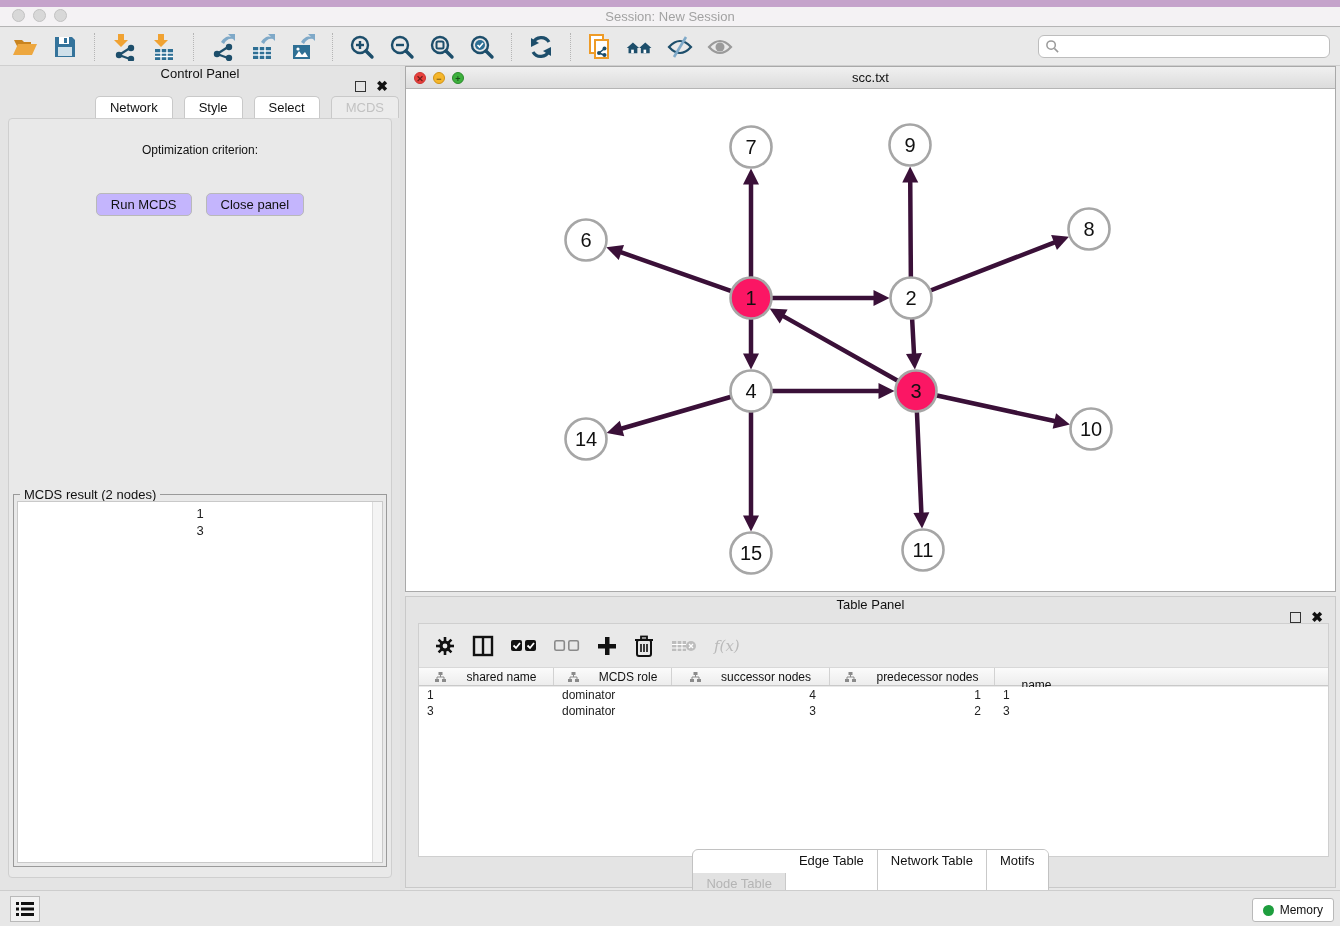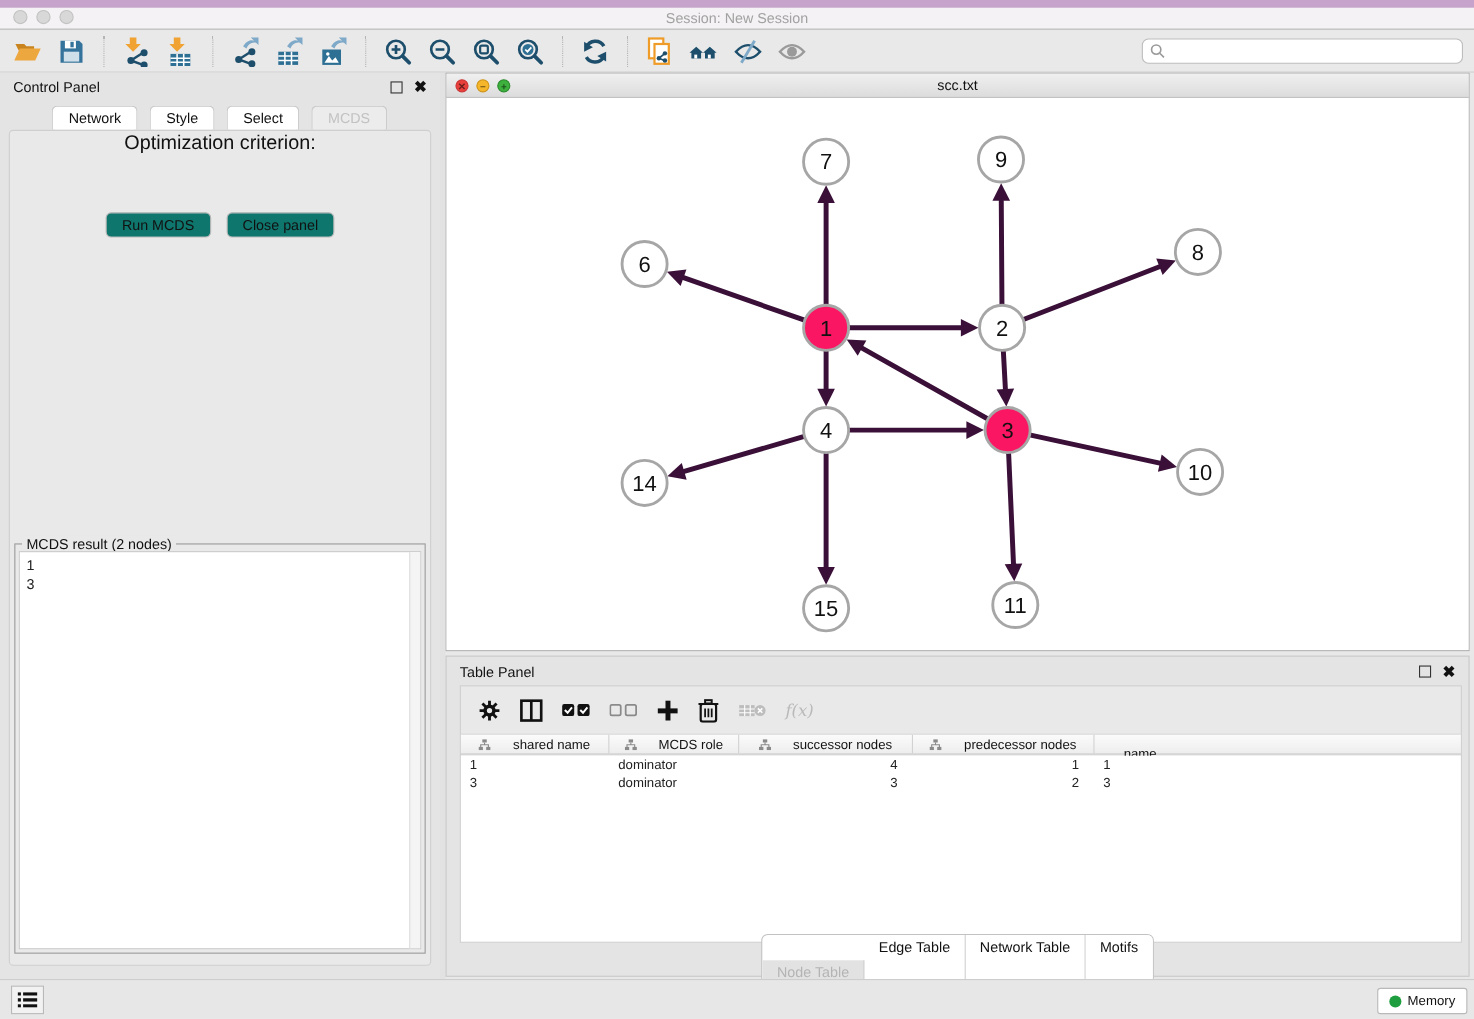--- a/index.html
+++ b/index.html
@@ -15,37 +15,37 @@
 
   
   .toolbar { position:absolute; left:0; top:28px; width:1340px; height:38px; background:#e9e9e9; border-bottom:1px solid #cfcfcf; display:flex; align-items:center; padding:0 10px; gap:10px; }
   .tb-icon { width:30px; height:30px; display:flex; align-items:center; justify-content:center; }
   .tb-sep { width:1px; height:28px; border-left:1px dotted #b5b5b5; margin:0 4px; }
   .searchbox { margin-left:auto; width:292px; height:23px; background:#fff; border:1px solid #bdbdbd; border-radius:6px; display:flex; align-items:center; padding:0 6px; gap:4px; }
   .searchbox input { border:none; outline:none; flex:1; font-size:12px; background:transparent; }
 
   
   .control-panel { position:absolute; left:0; top:66px; width:400px; height:824px; background:#e4e4e4; }
-  .panel-head { height:26px; display:flex; align-items:center; padding:0 12px; font-size:13px; color:#111; }
+  .panel-head { height:26px; display:flex; align-items:center; padding:0 12px; font-size:13px; color:#111;flex-direction:column; }
   .panel-head .ph-icons { margin-left:auto; display:flex; gap:10px; align-items:center; }
   .float-box { width:11px; height:11px; border:1.5px solid #333; background:transparent; }
   .close-x { font-size:14px; font-weight:bold; color:#111; line-height:11px; }
-  .cp-tabs { display:flex; justify-content:center; gap:10px; margin-top:4px; }
+  .cp-tabs { display:flex; justify-content:flex-end; gap:10px; margin-top:4px; }
   .cp-tab { font-size:13px; padding:3px 14px; background:#fff; border:1px solid #c9c9c9; border-bottom:none; border-radius:5px 5px 0 0; margin-right:1px; color:#111; }
   .cp-tab.disabled-look { background:#ececec; color:#c2c2c2; }
   .cp-content { position:absolute; left:8px; top:52px; width:384px; height:760px; background:#e9e9e9; border:1px solid #cfcfcf; border-radius:4px; }
-  .opt-label { text-align:center; font-size:18px; color:#111; }
+  .opt-label { text-align:center; font-size:12px; margin-top:24px; color:#111; }
   .combo { position:absolute; left:36px; top:41px; width:311px; height:22px; background:#fff; border:1px solid #b9b9b9; border-radius:5px; display:flex; align-items:center; font-size:13px; padding-left:10px; }
   .combo .stepper { margin-left:auto; margin-right:6px; display:flex; flex-direction:column; gap:1px; }
   .combo .stepper i { width:0; height:0; border-left:4px solid transparent; border-right:4px solid transparent; }
   .combo .stepper i.up { border-bottom:5px solid #555; }
   .combo .stepper i.dn { border-top:5px solid #555; }
   .btn-row { position:absolute; left:0; top:74px; width:100%; display:flex; justify-content:center; gap:14px; }
-  .mac-btn { background:#0f766e; border:1px solid #b9b9b9; border-radius:5px; font-size:13px; padding:3px 14px; color:#111; }
-  .result-fieldset { position:absolute; left:4px; top:375px; width:374px; height:373px; border:1px solid #9a9a9a; }
+  .mac-btn { background:#c4b5fd; border:1px solid #b9b9b9; border-radius:5px; font-size:13px; padding:3px 14px; color:#111; }
+  .result-fieldset { position:absolute; left:4px; top:375px; width:374px; height:373px; border:1px solid #9a9a9a;text-align:center; }
   .result-legend { position:absolute; left:6px; top:-8px; background:#e9e9e9; padding:0 4px; font-size:13px; color:#111; }
   .result-box { position:absolute; left:3px; top:6px; right:3px; bottom:3px; background:#fff; border:1px solid #c9c9c9; font-size:13px; }
   .result-box pre { font-family:"Liberation Sans", sans-serif; font-size:13px; padding:3px 6px; line-height:17px; }
   .result-scroll { position:absolute; right:0; top:0; bottom:0; width:10px; background:#f4f4f4; border-left:1px solid #ddd; }
 
   
   .net-window { position:absolute; left:405px; top:66px; width:931px; height:526px; background:#fff; border:1px solid #a9a9a9; }
   .net-titlebar { height:22px; background:linear-gradient(#f0f0f0,#dcdcdc); border-bottom:1px solid #b5b5b5; position:relative; }
   .net-title { position:absolute; left:0; right:0; top:3px; text-align:center; font-size:13px; color:#111; }
   .net-tl { position:absolute; left:8px; top:5px; display:flex; gap:7px; }

